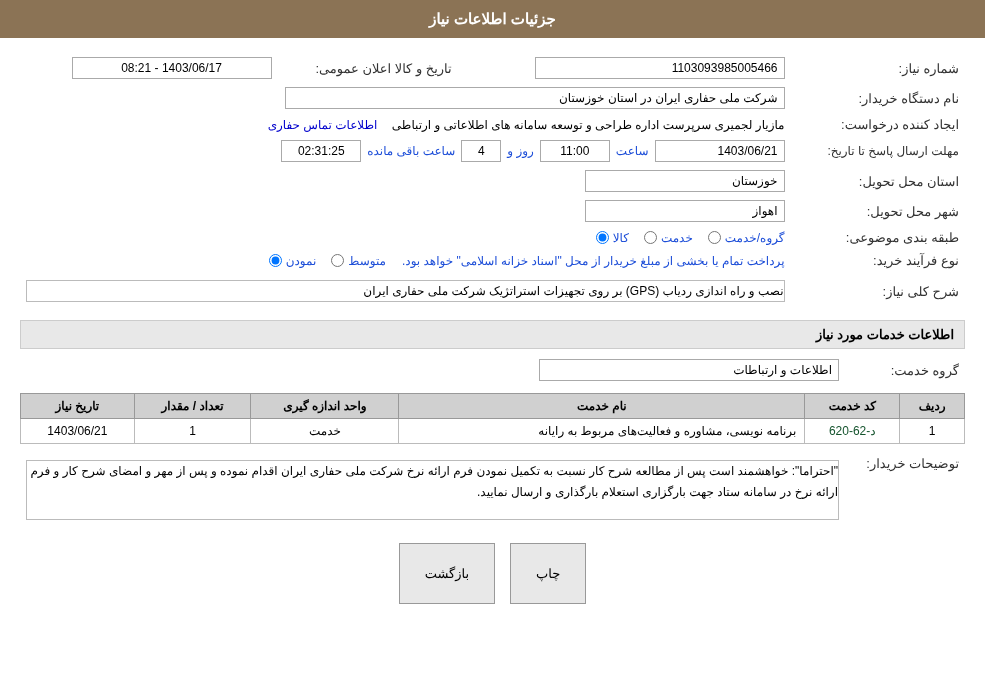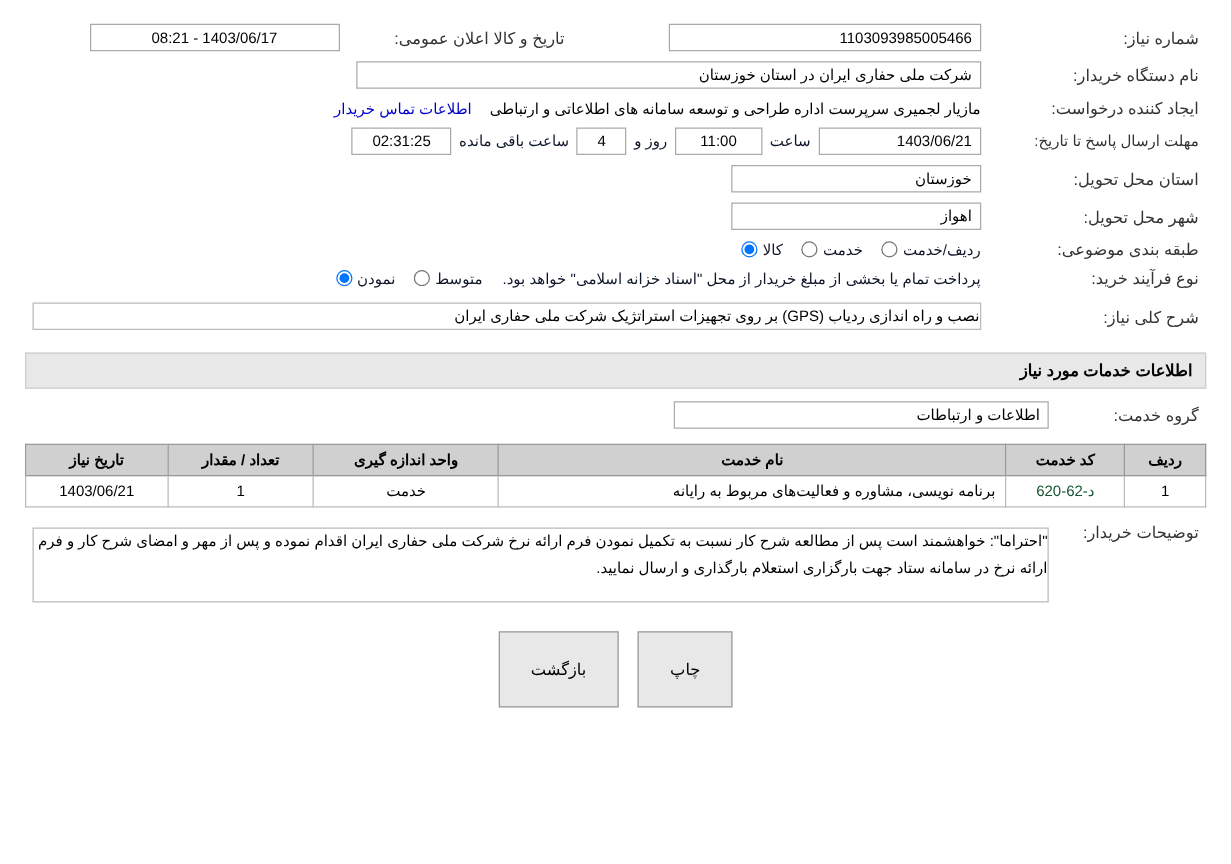--- a/index.html
+++ b/index.html
@@ -115,21 +115,21 @@
       font-family: Tahoma, Arial, sans-serif;
     }
     .btn-print {
       background: #e8e8e8;
     }
     .btn-back {
       background: #e8e8e8;
     }
     .small-label {
       font-size: 12px;
-      color: #0f172a;
+      color: #1d4ed8;
       text-align: right;
     }
     .description-box {
       border: 1px solid #bbb;
       padding: 0;
       font-size: 12px;
       text-align: right;
       direction: rtl;
       margin: 4px 0;
       background: #fff;
@@ -140,20 +140,23 @@
       align-items: center;
       gap: 6px;
       direction: rtl;
     }
   </style>
 </head>
 <body>
 
 <div class="page-wrapper">
 
+  <div class="header-bar">
+    <span>جزئیات اطلاعات نیاز</span>
+  </div>
 
   <div class="main-content">
     <table class="info-table">
 
       <tbody>
           <tr>
         <td class="label-cell">شماره نیاز:</td>
         <td class="value-cell">
           <input class="input-field input-wide" type="text" readonly="" value="1103093985005466" style="width: 250px; text-align: right;">
         </td>
@@ -169,21 +172,21 @@
         <td class="value-cell" colspan="4">
           <input class="input-field" type="text" readonly="" value="شرکت ملی حفاری ایران در استان خوزستان" style="width: 500px; text-align: right;">
         </td>
       </tr>
 
       <tr>
         <td class="label-cell">ایجاد کننده درخواست:</td>
         <td class="value-cell" colspan="4">
           <span style="font-size:12px;">مازیار لجمیری سرپرست اداره طراحی و توسعه سامانه های اطلاعاتی و ارتباطی</span>
           &nbsp;&nbsp;
-          <a href="#" class="link-blue">اطلاعات تماس خریدار</a>
+          <a href="#" class="link-blue">اطلاعات تماس حفاری</a>
         </td>
       </tr>
 
       <tr>
         <td class="label-cell" style="font-size:12px;">مهلت ارسال پاسخ تا تاریخ:</td>
         <td class="value-cell" colspan="4">
           <div class="inline-group">
             <input class="input-field input-date" type="text" readonly="" value="1403/06/21" style="">
             <span class="small-label">ساعت</span>
             <input class="input-field" type="text" readonly="" value="11:00" style="width: 70px; text-align: center;">
@@ -207,21 +210,21 @@
         <td class="value-cell" colspan="4">
           <input class="input-field" type="text" readonly="" value="اهواز" style="width: 200px; text-align: right;">
         </td>
       </tr>
 
       <tr>
         <td class="label-cell">طبقه بندی موضوعی:</td>
         <td class="value-cell" colspan="4">
           <div class="radio-group">
             <div class="radio-item">
-              <span class="small-label">ردیف/خدمت</span>
+              <span class="small-label">گروه/خدمت</span>
               <input type="radio" name="category" style="">
             </div>
             <div class="radio-item">
               <span class="small-label">خدمت</span>
               <input type="radio" name="category" style="">
             </div>
             <div class="radio-item">
               <span class="small-label">کالا</span>
               <input type="radio" name="category" checked="" style="">
             </div>

